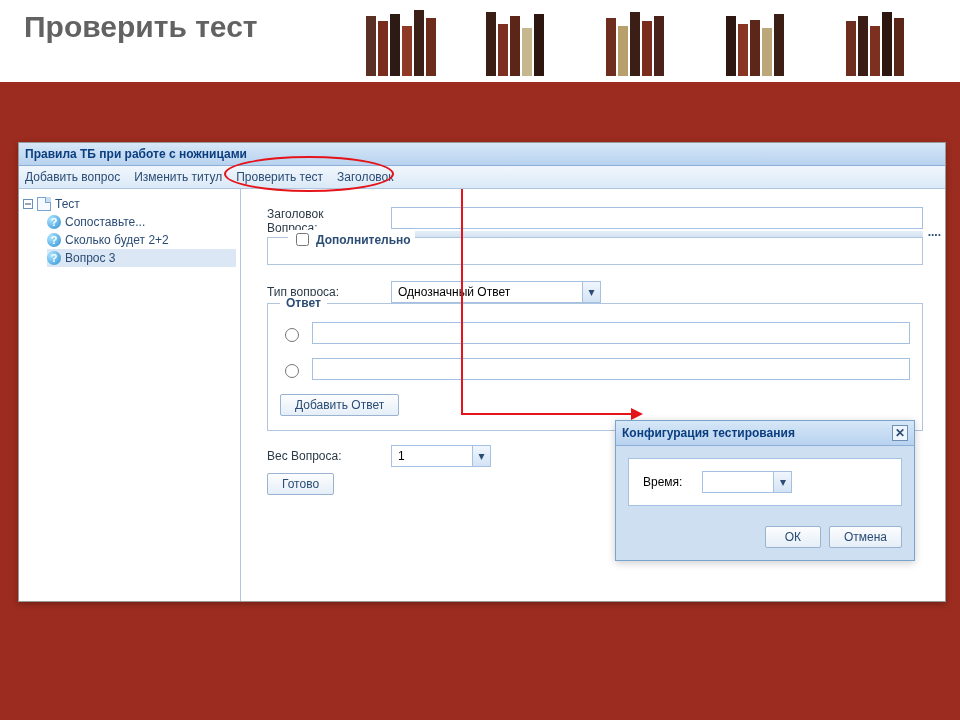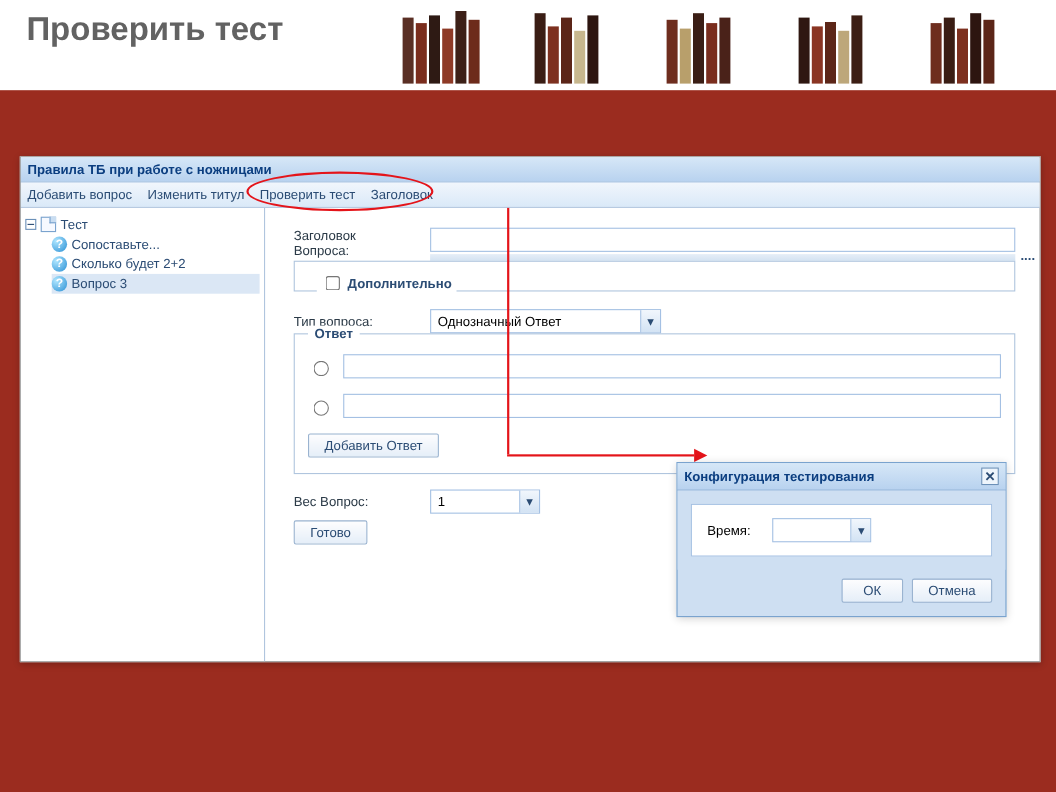--- a/index.html
+++ b/index.html
@@ -138,21 +138,21 @@
   }
 
   .additional-box {
     position:relative;
     border:1px solid #b0c5de;
     margin:0 0 10px 0;
     height:28px;
   }
   .additional-box .cap {
     position:absolute; top:-8px; left:20px; background:#fff; padding:0 4px;
-    display:flex; align-items:center; gap:4px; font-size:12px;margin-top:18px;
+    display:flex; align-items:center; gap:4px; font-size:12px;
   }
   .chk { width:13px; height:13px; }
 
   .answers-box {
     border:1px solid #b0c5de;
     position:relative;
     padding:18px 12px 14px 12px;
     margin-bottom:14px;
   }
   .answers-box .cap {
@@ -338,21 +338,21 @@
             <input class="ans-input" value="" style="">
           </div>
           <div class="ans-row">
             <input type="radio" name="ans" style="">
             <input class="ans-input" value="" style="">
           </div>
           <span class="btn">Добавить Ответ</span>
         </div>
 
         <div class="form-row">
-          <div class="lbl">Вес Вопрос:</div>
+          <div class="lbl">Вес Вопроса:</div>
           <div class="combo" style="width:100px;">
             <div class="combo-text">1</div>
             <div class="combo-btn">▾</div>
           </div>
         </div>
 
         <div style="margin-top:6px;">
           <span class="btn">Готово</span>
         </div>
 

